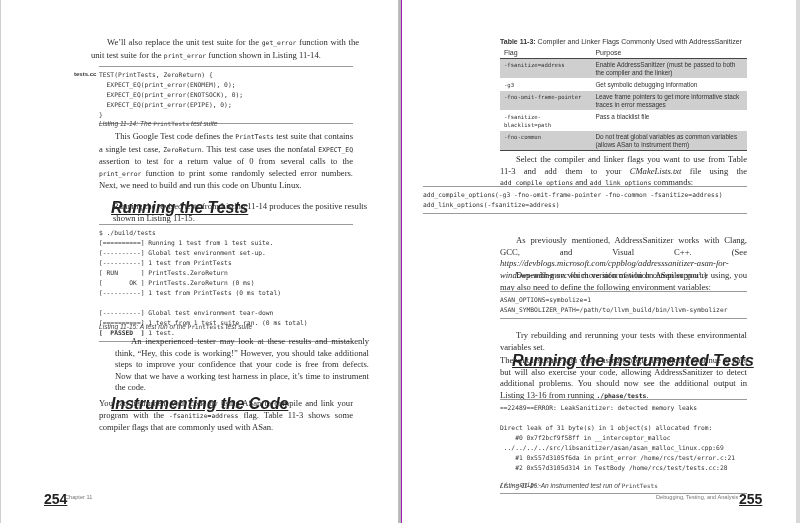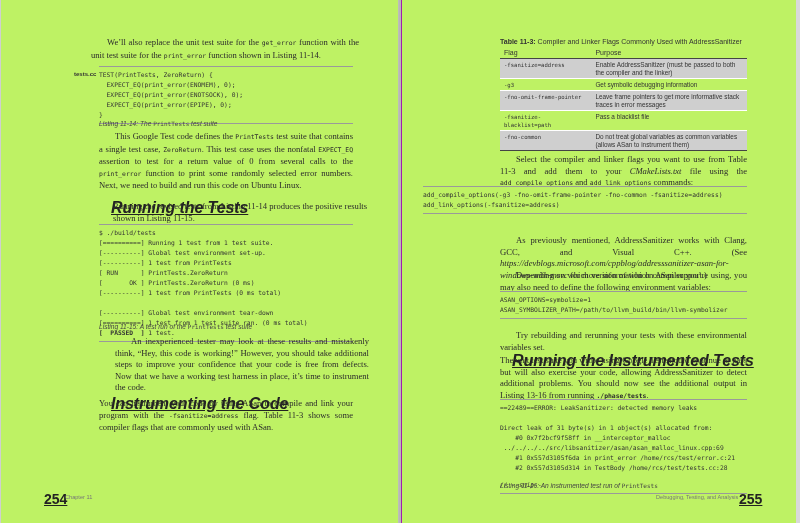--- a/index.html
+++ b/index.html
@@ -1,17 +1,17 @@
 <!DOCTYPE html>
 <html><head>
 <meta charset="utf-8">
 <style>
   html, body { margin:0; padding:0; }
   body { width:800px; height:523px; background:#d9d9d9; position:relative; overflow:hidden; font-family:"Liberation Serif", serif; color:#2b2b2b; }
-  .page { position:absolute; top:0; height:523px; background:#bef264; overflow:hidden; }
+  .page { position:absolute; top:0; height:523px; background:#ffffff; overflow:hidden; }
   .left-page { left:0; width:399px; border-right:1px solid #bdbdbd; border-left:1px solid #cfcfcf; box-sizing:border-box; }
   .right-page { left:401px; width:395px; border-left:1px solid #a21caf; box-sizing:border-box; }
   .spine { position:absolute; left:399px; top:0; width:2px; height:523px; background:#b8b8b8; }
   .blk { position:absolute; }
   p.body { margin:0; font-size:8.6px; line-height:11.6px; text-align:justify; }
   p.ind { text-indent:16px; }
   .code { font-family:"DejaVu Sans Mono", monospace; font-size:6.4px; }
   pre.code { margin:0; font-size:6.3px; line-height:10px; white-space:pre; color:#333; }
   .rule { border-top:1.2px solid #9a9a9a; border-bottom:1.2px solid #9a9a9a; padding:3px 0 3px 0; }
   .heading { font-family:"Liberation Sans", sans-serif; font-weight:bold; font-style:italic; font-size:16px; color:#222; margin:12px; letter-spacing:-0.1px;text-decoration:underline; }

